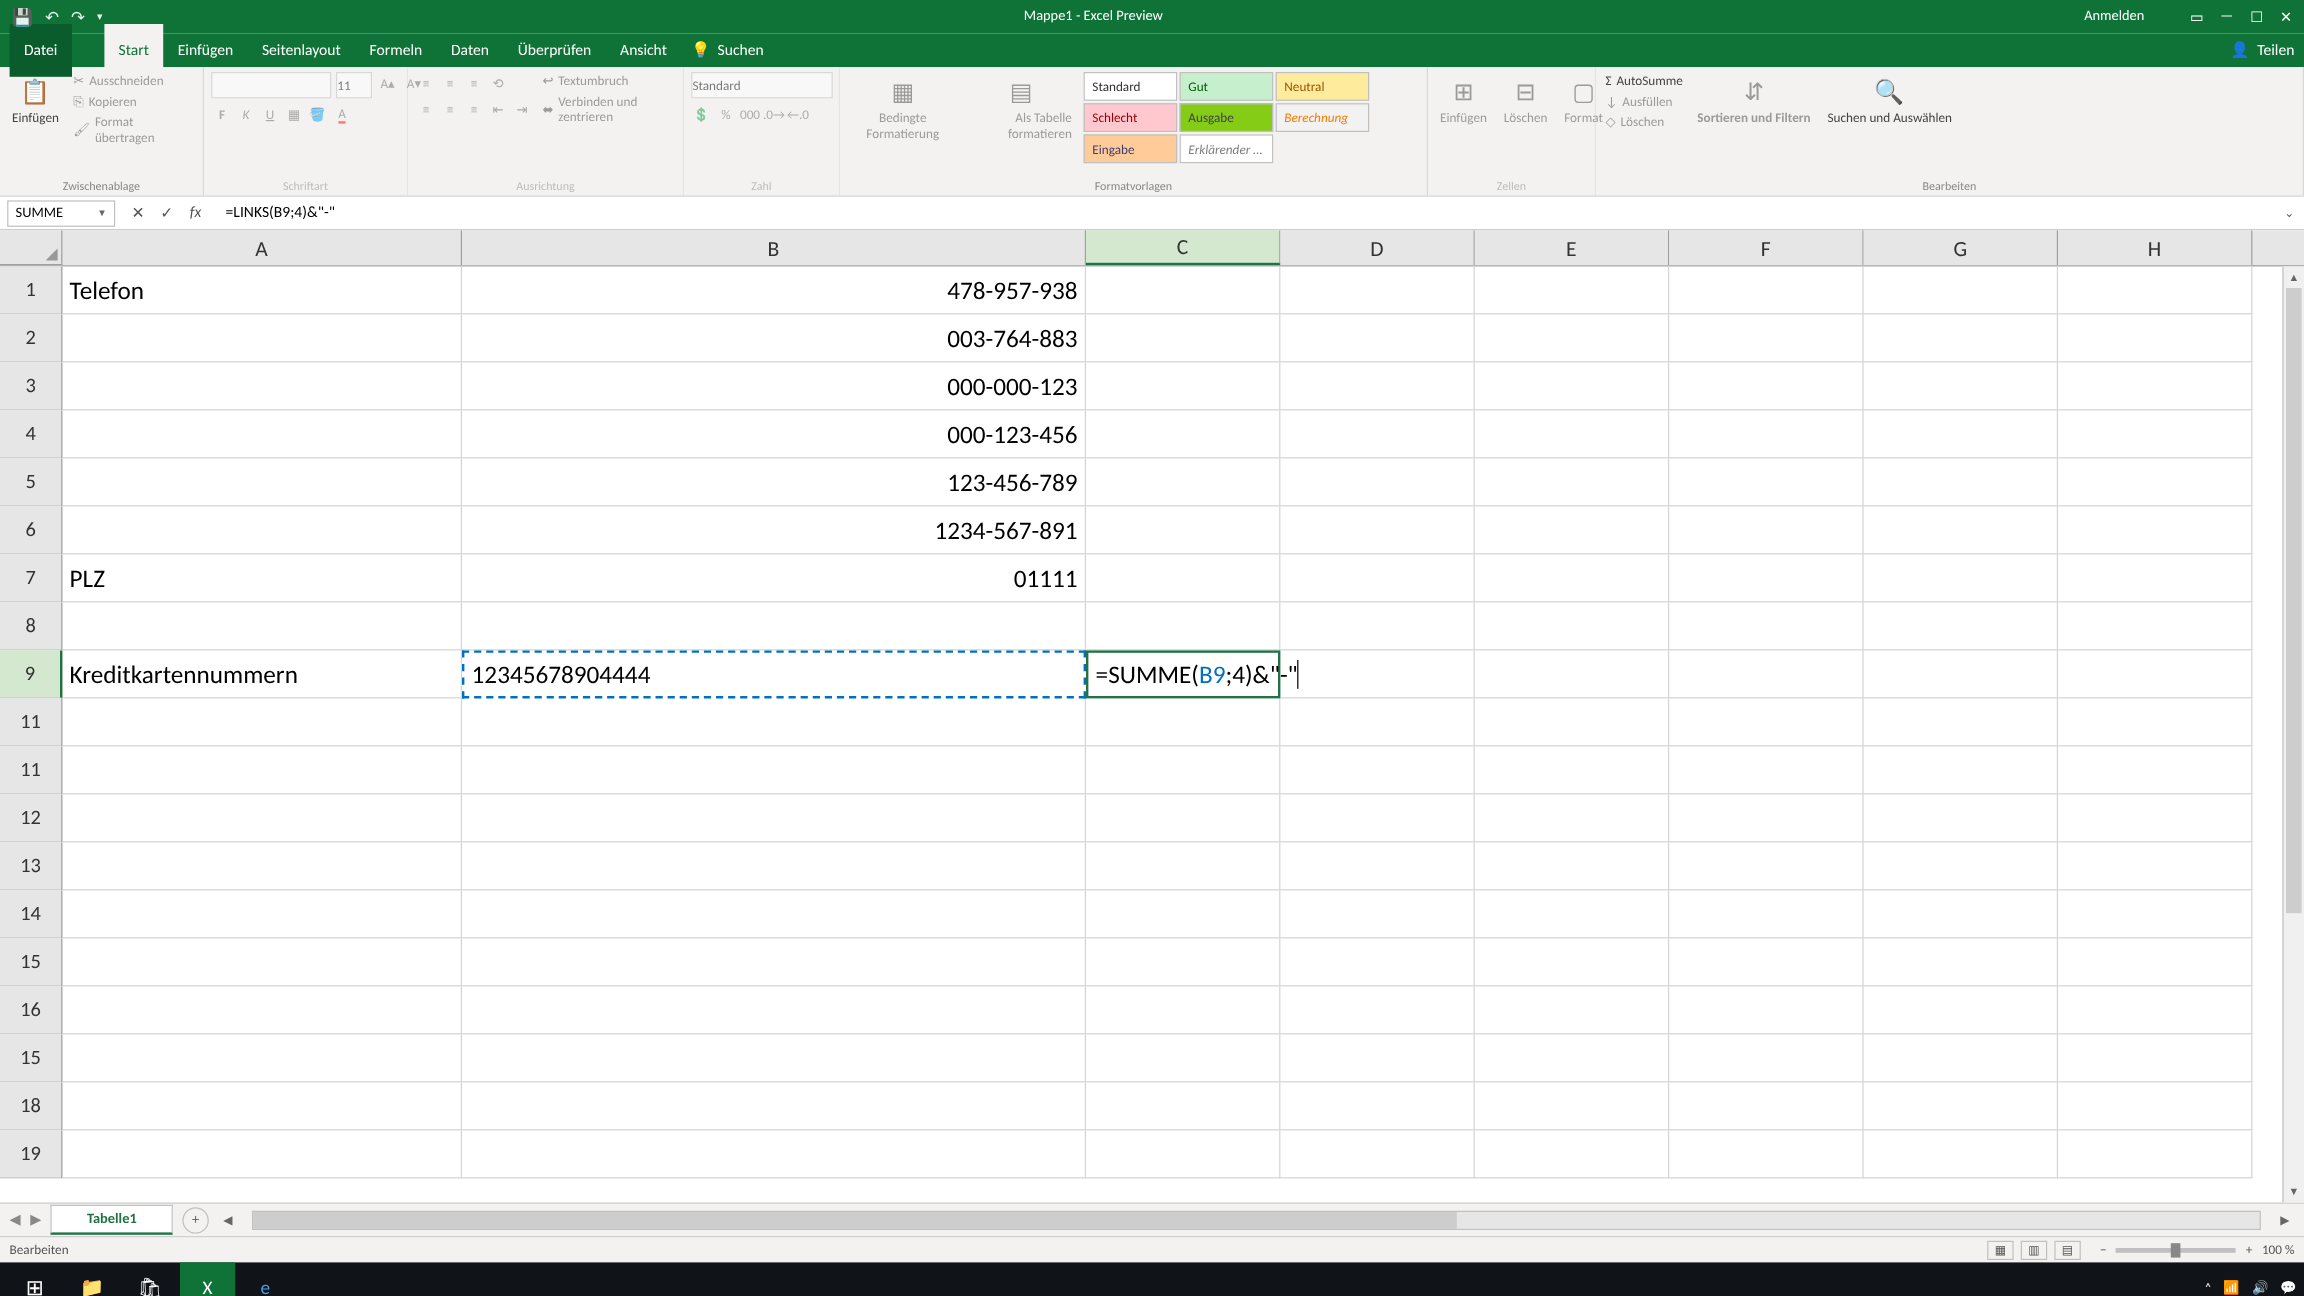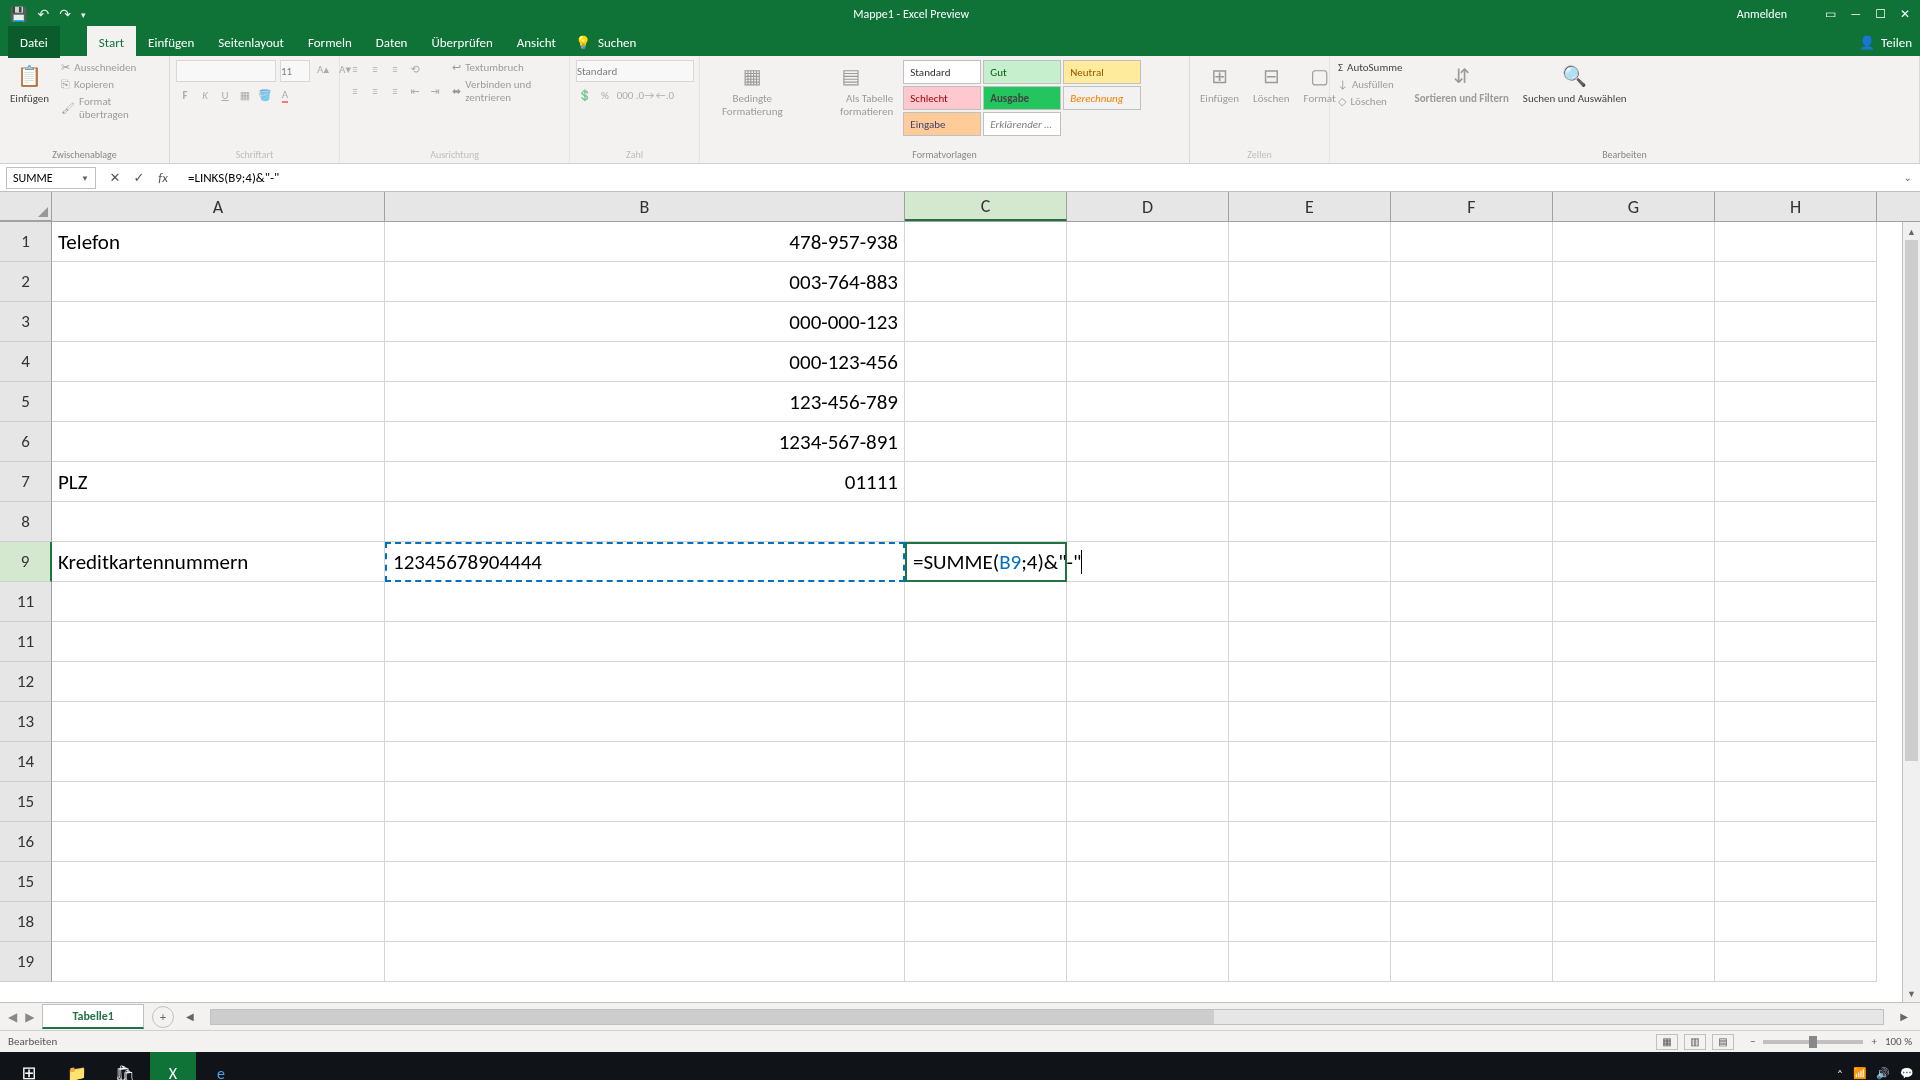--- a/index.html
+++ b/index.html
@@ -9,21 +9,21 @@
 .title-bar { height: 28px; background: #0f7237; display: flex; align-items: center; color: #fff; font-size: 12px; }
 .title-bar .left-controls { display: flex; align-items: center; gap: 10px; padding-left: 10px; }
 .title-bar .left-controls span { opacity: 0.9; font-size: 14px; }
 .title-bar .title { flex: 1; text-align: center; }
 .title-bar .right-controls { display: flex; align-items: center; gap: 18px; padding-right: 10px; }
 .title-bar .win-btns { display: flex; gap: 14px; margin-left: 20px; font-size: 12px; }
 
 
 .ribbon-tabs { height: 28px; background: #0f7237; display: flex; align-items: center; color: #fff; font-size: 13px; padding: 0 8px; justify-content: space-between; }
 .ribbon-tabs .tabs-left { display: flex; align-items: center; gap: 0; }
-.ribbon-tabs .tab { padding: 0 12px; height: 32px; display: flex; align-items: center; cursor: pointer; }
+.ribbon-tabs .tab { padding: 0 12px; height: 44px; display: flex; align-items: center; cursor: pointer; }
 .ribbon-tabs .tab.active { background: #f3f2f1; color: #0f7237; margin-left: 27px; }
 .ribbon-tabs .file-tab { background: #0a5c2c; }
 .ribbon-tabs .search-area { display: flex; align-items: center; gap: 6px; padding-left: 8px; }
 .ribbon-tabs .search-icon { font-size: 13px; }
 .ribbon-tabs .share { display: flex; align-items: center; gap: 6px; }
 
 
 .ribbon { height: 108px; background: #f3f2f1; border-bottom: 1px solid #d0d0d0; display: flex; font-size: 11px; color: #444; }
 .ribbon .group { border-right: 1px solid #d8d8d8; display: flex; flex-direction: column; justify-content: space-between; padding: 4px 6px 2px; }
 .ribbon .group .group-body { display: flex; align-items: flex-start; gap: 6px; flex: 1; }
@@ -35,21 +35,21 @@
 .ribbon .mini { width: 18px; height: 18px; display: inline-flex; align-items: center; justify-content: center; border: 1px solid transparent; font-size: 11px; color: #666; }
 .ribbon select, .ribbon input.combo { height: 22px; font-size: 11px; border: 1px solid #c0c0c0; background: #fff; }
 
 
 .styles-gallery { display: flex; flex-wrap: wrap; gap: 2px; width: 340px; }
 .styles-gallery .style-item { width: 78px; height: 24px; border: 1px solid #c0c0c0; background: #fff; display: flex; align-items: center; padding-left: 6px; font-size: 11px; }
 .style-item.standard { color: #333; }
 .style-item.gut { background: #c6efce; color: #006100; }
 .style-item.neutral { background: #ffeb9c; color: #9c5700; }
 .style-item.schlecht { background: #ffc7ce; color: #9c0006; }
-.style-item.ausgabe { background: #22c55e; font-weight: bold; }
+.style-item.ausgabe { background: #84cc16; font-weight: normal; }
 .style-item.berechnung { background: #f2f2f2; color: #fa7d00; font-style: italic; }
 .style-item.eingabe { background: #ffcc99; color: #3f3f76; }
 .style-item.erklarend { color: #7f7f7f; font-style: italic; }
 
 
 .formula-bar { height: 28px; background: #fff; border-bottom: 1px solid #c0c0c0; display: flex; align-items: center; }
 .name-box { width: 90px; height: 22px; border: 1px solid #c0c0c0; margin-left: 6px; font-size: 12px; padding: 0 6px; display: flex; align-items: center; justify-content: space-between; }
 .name-box .dd { font-size: 8px; color: #666; }
 .fb-btns { display: flex; gap: 6px; padding: 0 10px; color: #555; font-size: 13px; }
 .fb-btns span { width: 18px; height: 22px; display: flex; align-items: center; justify-content: center; cursor: pointer; }

